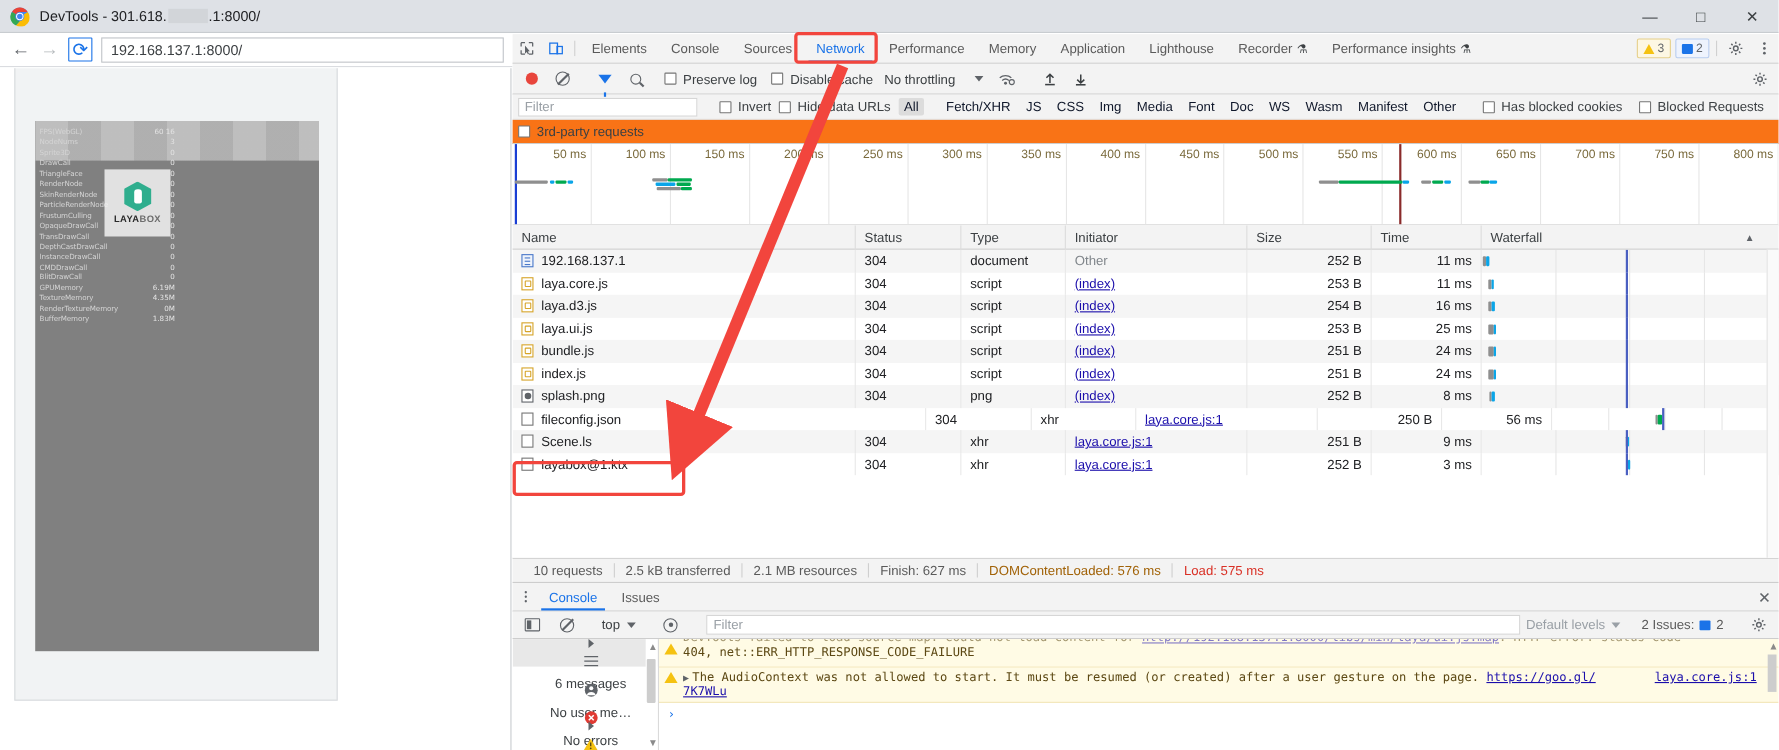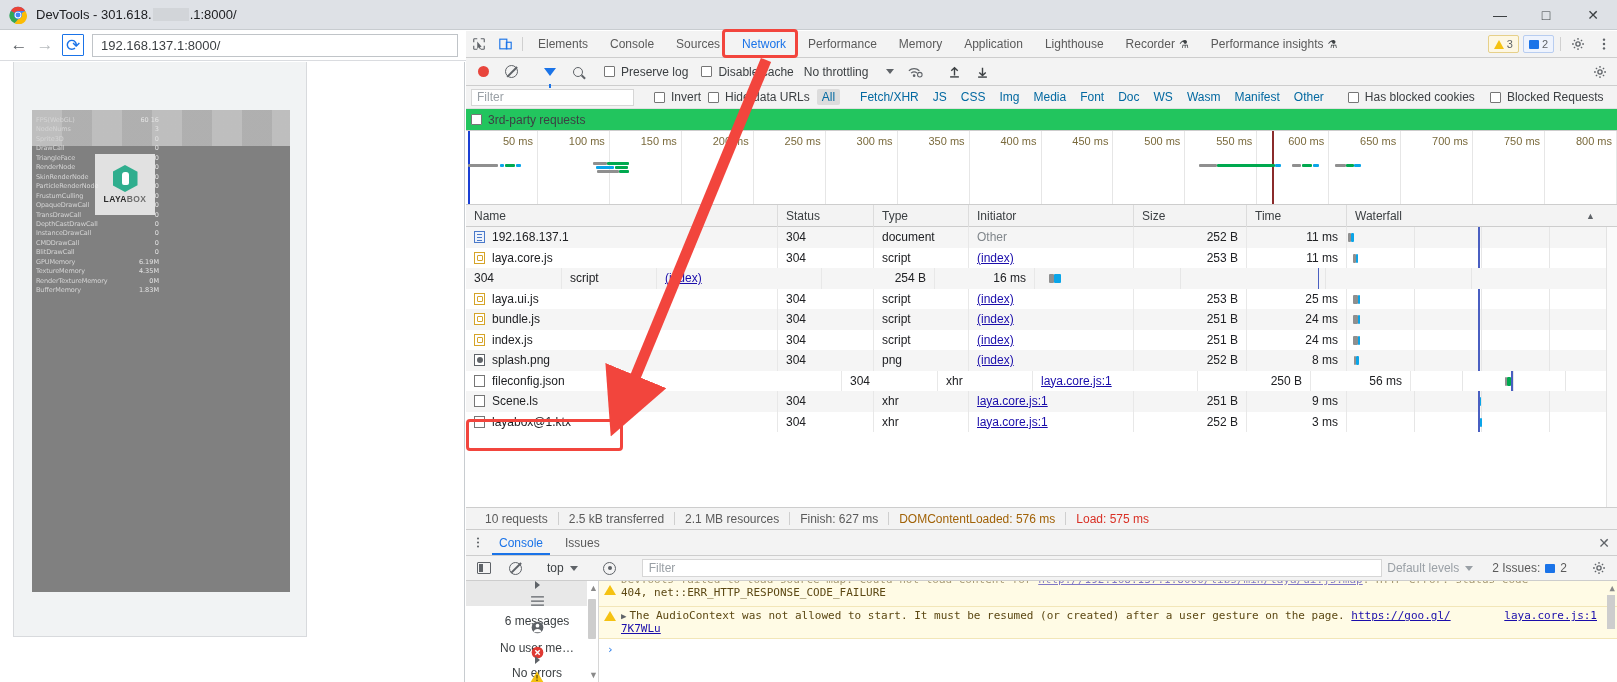--- a/index.html
+++ b/index.html
@@ -142,24 +142,24 @@
   .caret-d { width:0;height:0;border-left:4px solid transparent;border-right:4px solid transparent;border-top:5px solid #5f6368;}
 
   .dt-filterbar {
     min-height:23px; background:#f3f3f3; border-bottom:1px solid #e0e0e0;
     display:flex; align-items:center; padding:0 5px; gap:7px;
   }
   .filter-input {
     width:163px; height:17px; background:#fff; border:1px solid #d6d6d6;
     color:#9aa0a6; padding:0 5px; display:flex; align-items:center; font-size:12px;
   }
-  .ftype { color:#0369a1; padding:1px 5px; border-radius:2px; white-space:nowrap; }
+  .ftype { color:#0f172a; padding:1px 5px; border-radius:2px; white-space:nowrap; }
   .ftype.on { background:#dcdcdc; }
   .dt-filterbar2 {
-    height:22px; background:#22c55e; border-bottom:1px solid #cdcdcd;
+    height:22px; background:#f97316; border-bottom:1px solid #cdcdcd;
     display:flex; align-items:center; padding:0 5px; gap:6px;
   }
 
   
   .overview { height:74px; background:#fff; border-bottom:1px solid #cdcdcd; position:relative; overflow:hidden;}
   .ov-grid { position:absolute; inset:0; display:flex; }
   .ov-cell { border-right:1px solid #e6e6e6; position:relative; }
   .ov-cell span {
     position:absolute; right:4px; top:4px; font-size:11px; color:#8a6d3b;
     color:#7a6a3c; white-space:nowrap;
@@ -713,20 +713,26 @@
               <div style="width:25%"></div>
               <div style="width:25%"></div>
               <div style="width:25%"></div>
             </div>
             <span class="wf-bar" style="left:2.4%;width:0.8%;background:#8f8f8f;"></span>
             <span class="wf-bar" style="left:3.2%;width:1%;background:#0aa5e8;"></span>
             <span class="blueline" style="left:48.6%;"></span>
           </div>
         </div>
         <div class="tr">
+          <div class="td" style="width:312px;flex:0 0 auto;">
+            <span class="name-cell">
+              <span class="fico js"></span>
+              <span>laya.d3.js</span>
+            </span>
+          </div>
           <div class="td" style="width:96px;flex:0 0 auto;">304</div>
           <div class="td" style="width:95px;flex:0 0 auto;">script</div>
           <div class="td" style="width:165px;flex:0 0 auto;">
             <span class="initiator-link">(index)</span>
           </div>
           <div class="td num" style="width:113px;flex:0 0 auto;">254 B</div>
           <div class="td num" style="width:100px;flex:0 0 auto;">16 ms</div>
           <div class="wf-cell">
             <div class="wf-grid">
               <div style="width:25%"></div>

